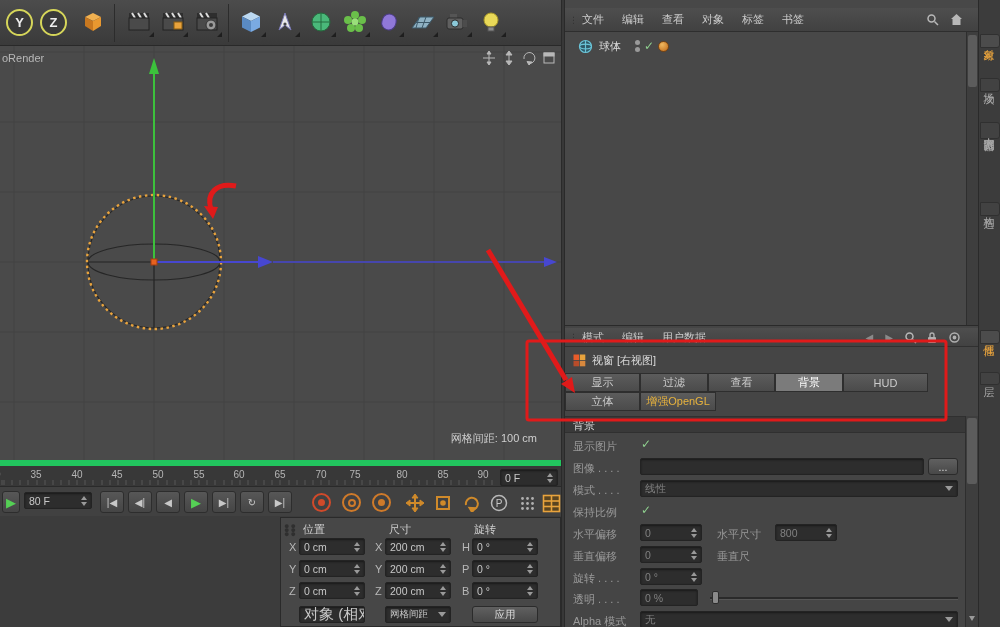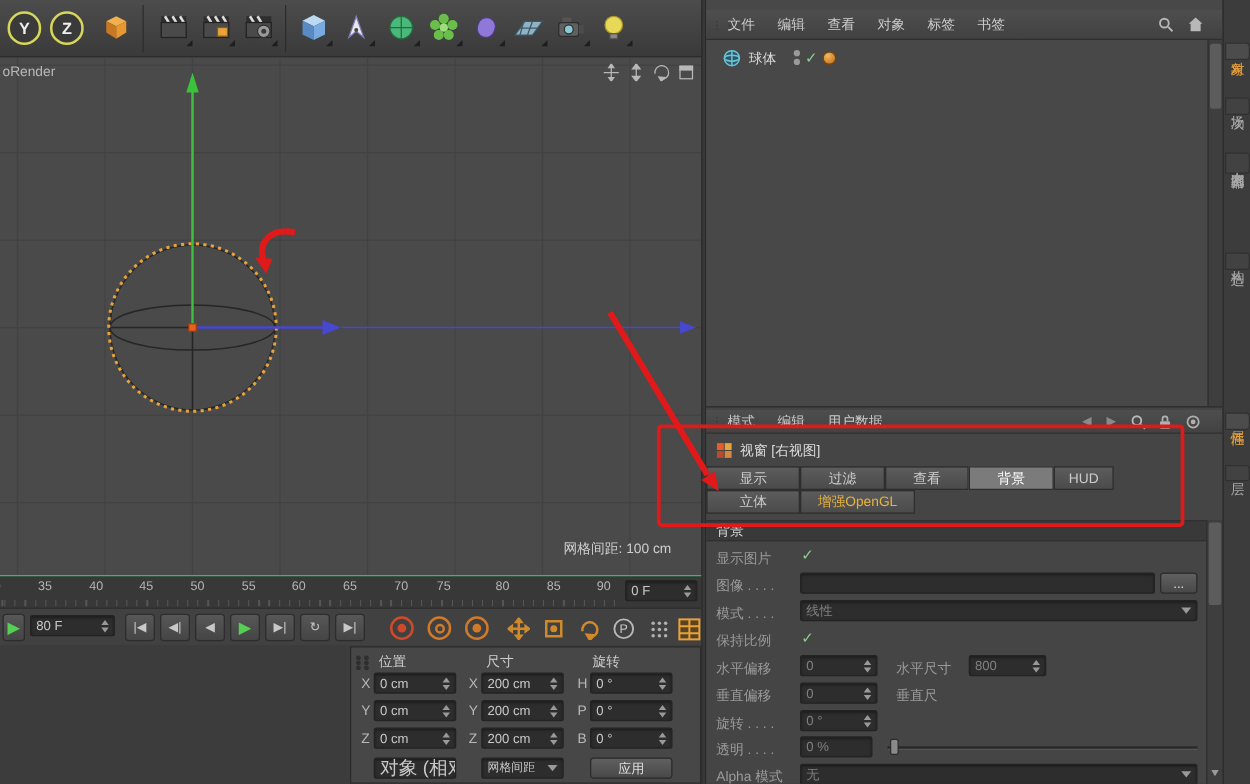--- a/index.html
+++ b/index.html
@@ -26,21 +26,21 @@
   .vp-label { position:absolute; left:2px; top:6px; color:#b8b8b8; }
   .vp-icons { position:absolute; right:4px; top:4px; display:flex; gap:4px; }
   .vp-icons .vpi { width:16px; height:16px; display:flex; align-items:center; justify-content:center; }
   .vp-grid-label { position:absolute; right:24px; bottom:14px; color:#cfcfcf; }
 
   .divider-col { position:absolute; left:561px; top:0; width:4px; height:627px; background:#383838;
     border-left:1px solid #2a2a2a; border-right:1px solid #2a2a2a; }
 
   
   .ruler { position:absolute; left:0; top:460px; width:561px; height:26px; background:#383838;
-    border-top:1px solid #22c55e; overflow:hidden;padding-left:28px; }
+    border-top:6px solid #22c55e; overflow:hidden;padding-left:28px; }
   .ruler .ticks-minor { position:absolute; left:0; bottom:1px; width:498px; height:5px;
     background:repeating-linear-gradient(to right,#565656 0 1px,transparent 1px 8.13px);
     background-position:3.5px 0; }
   .tick { position:absolute; top:3px; transform:translateX(-50%); color:#b5b5b5; font-size:10px; }
 
   .field { background:#2d2d2d; border:1px solid #232323; box-shadow:inset 0 1px 2px rgba(0,0,0,.45);
     border-radius:2px; display:flex; align-items:center; padding:0 4px; height:17px;
     color:#c8c8c8; font-size:10.5px; white-space:nowrap; overflow:hidden; }
   .field.dim { color:#808080; }
   .spin { margin-left:auto; display:flex; flex-direction:column; gap:2px; padding-left:3px; }
@@ -606,27 +606,27 @@
       </div>
     <div class="atab" style="left:75px; top:47px; width:68px">
         <span>过滤</span>
       </div>
     <div class="atab" style="left:143px; top:47px; width:67px">
         <span>查看</span>
       </div>
     <div class="atab active" style="left:210px; top:47px; width:68px">
         <span>背景</span>
       </div>
-    <div class="atab" style="left:278px; top:47px; width:48px">
+    <div class="atab" style="left:278px; top:47px; width:85px">
         <span>HUD</span>
       </div>
     <div class="atab" style="left:0; top:66px; width:75px">
         <span>立体</span>
       </div>
-    <div class="atab opengl" style="left:75px; top:66px; width:92px">
+    <div class="atab opengl" style="left:75px; top:66px; width:76px">
         <span>增强OpenGL</span>
       </div>
 
     <div class="sec-hdr">背景</div>
 
     <span class="arow-label" style="top:113px">显示图片</span>
     <span class="check" style="position:absolute; left:76px; top:111px">✓</span>
 
     <span class="arow-label" style="top:135px">图像 . . . .</span>
     <div class="field dim" style="position:absolute; left:75px; top:132px; width:284px">

